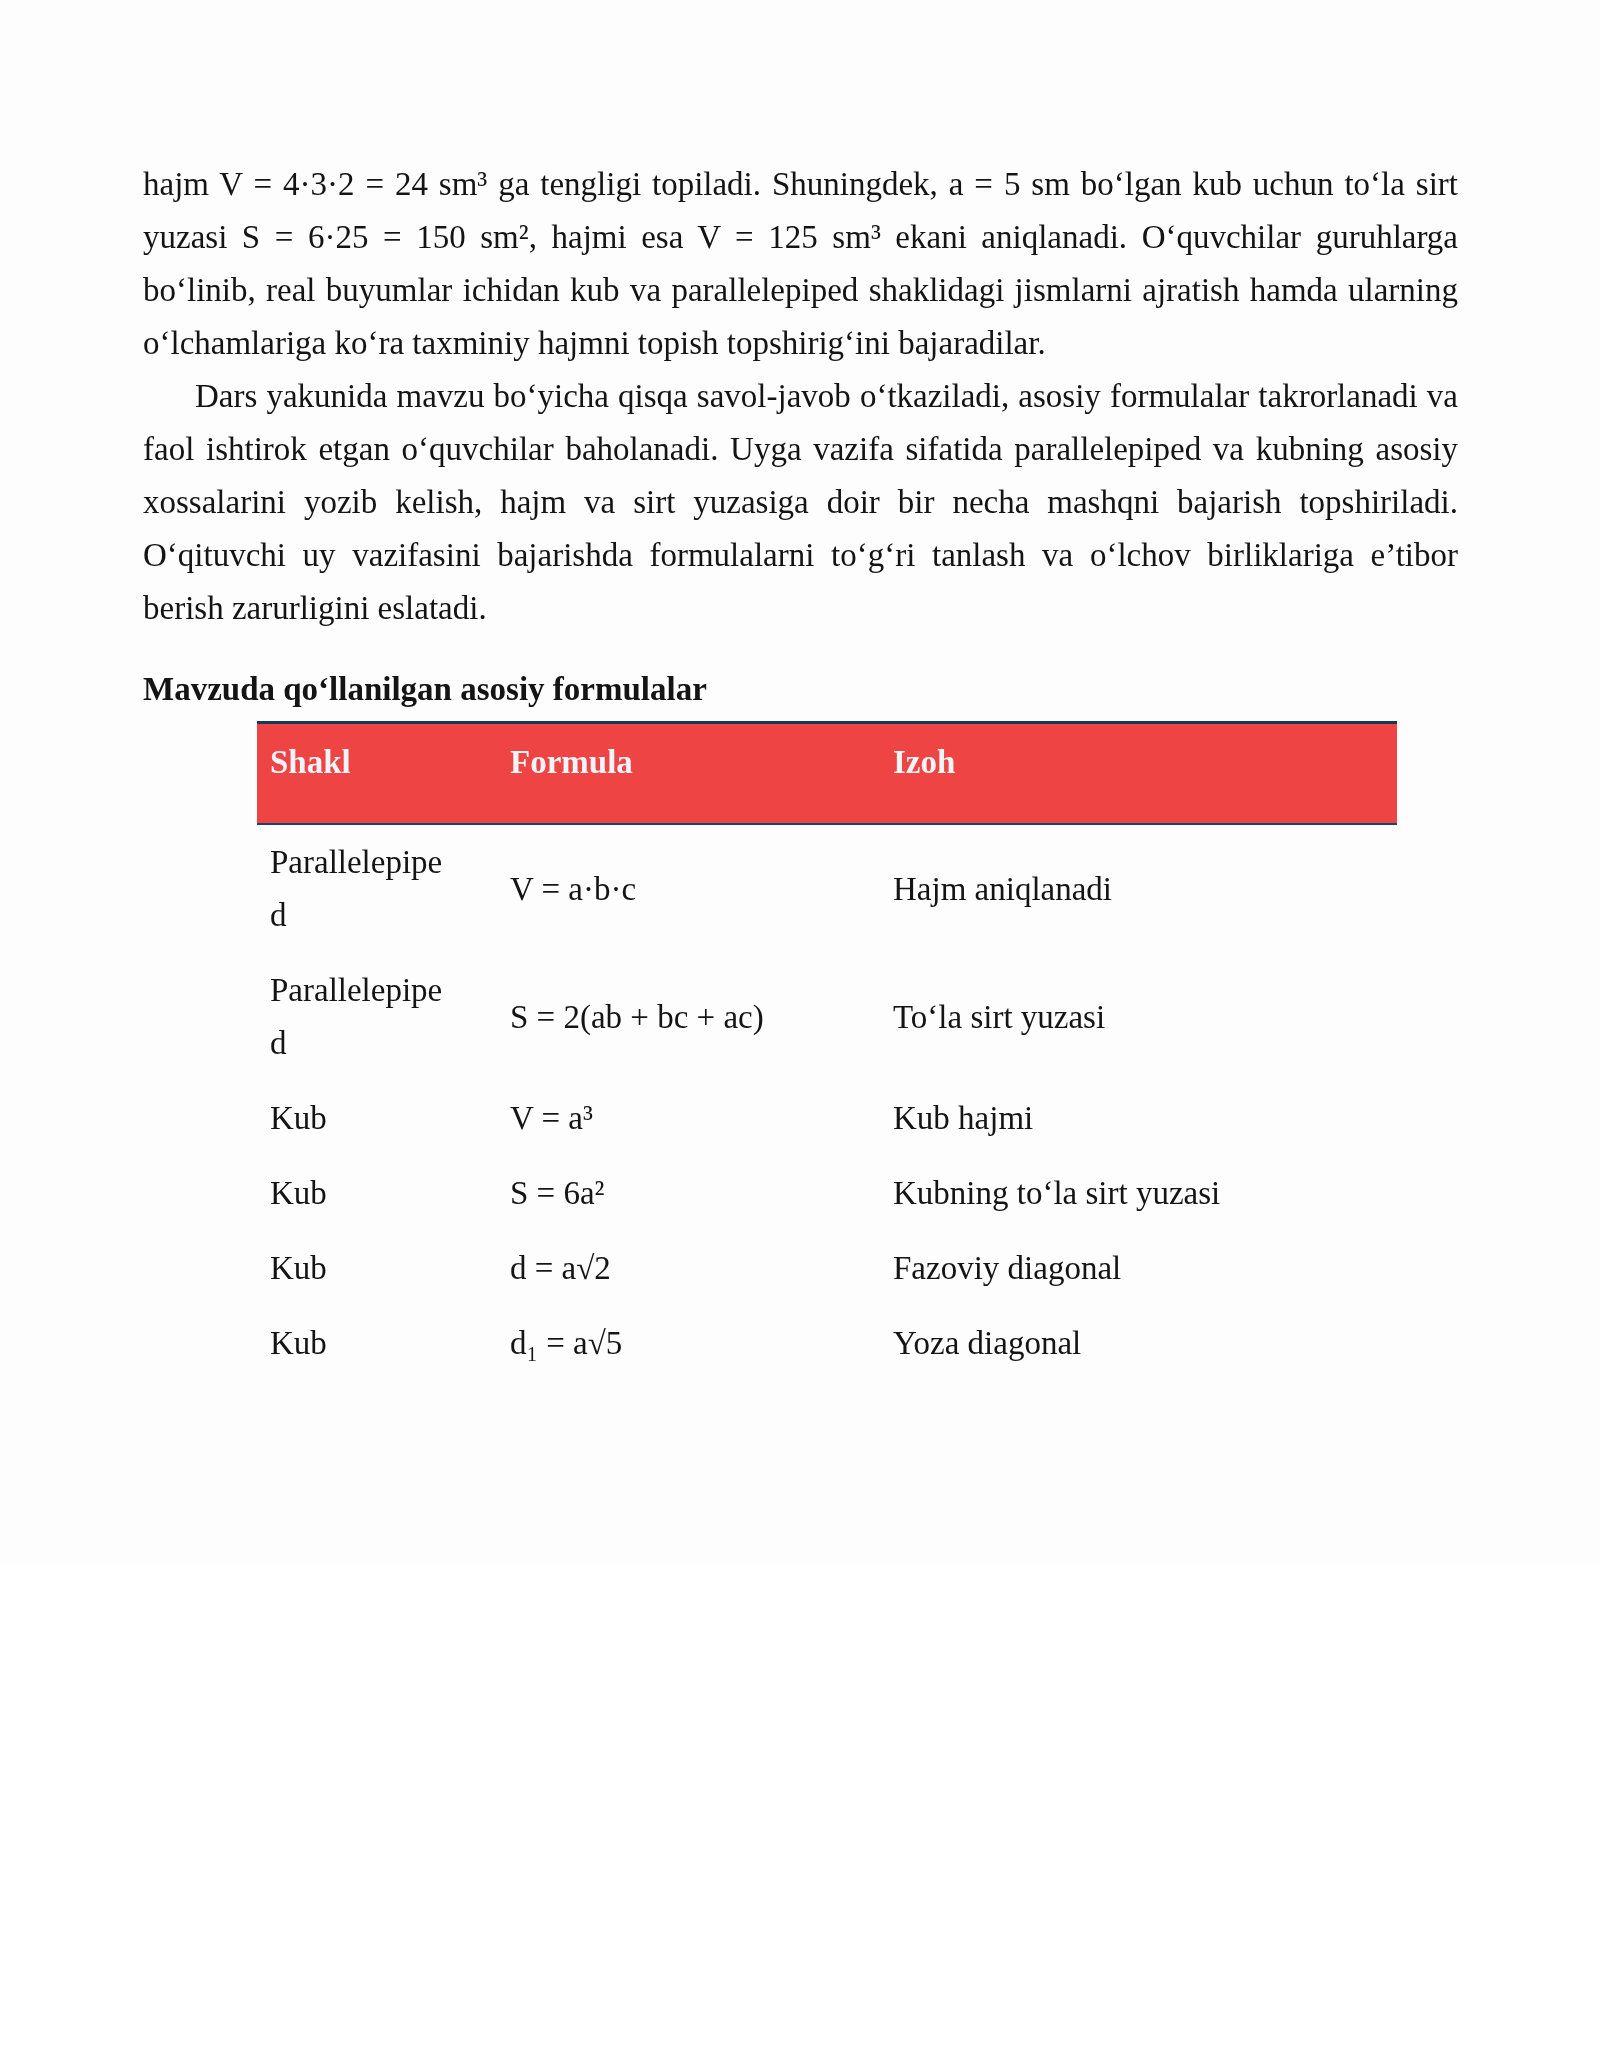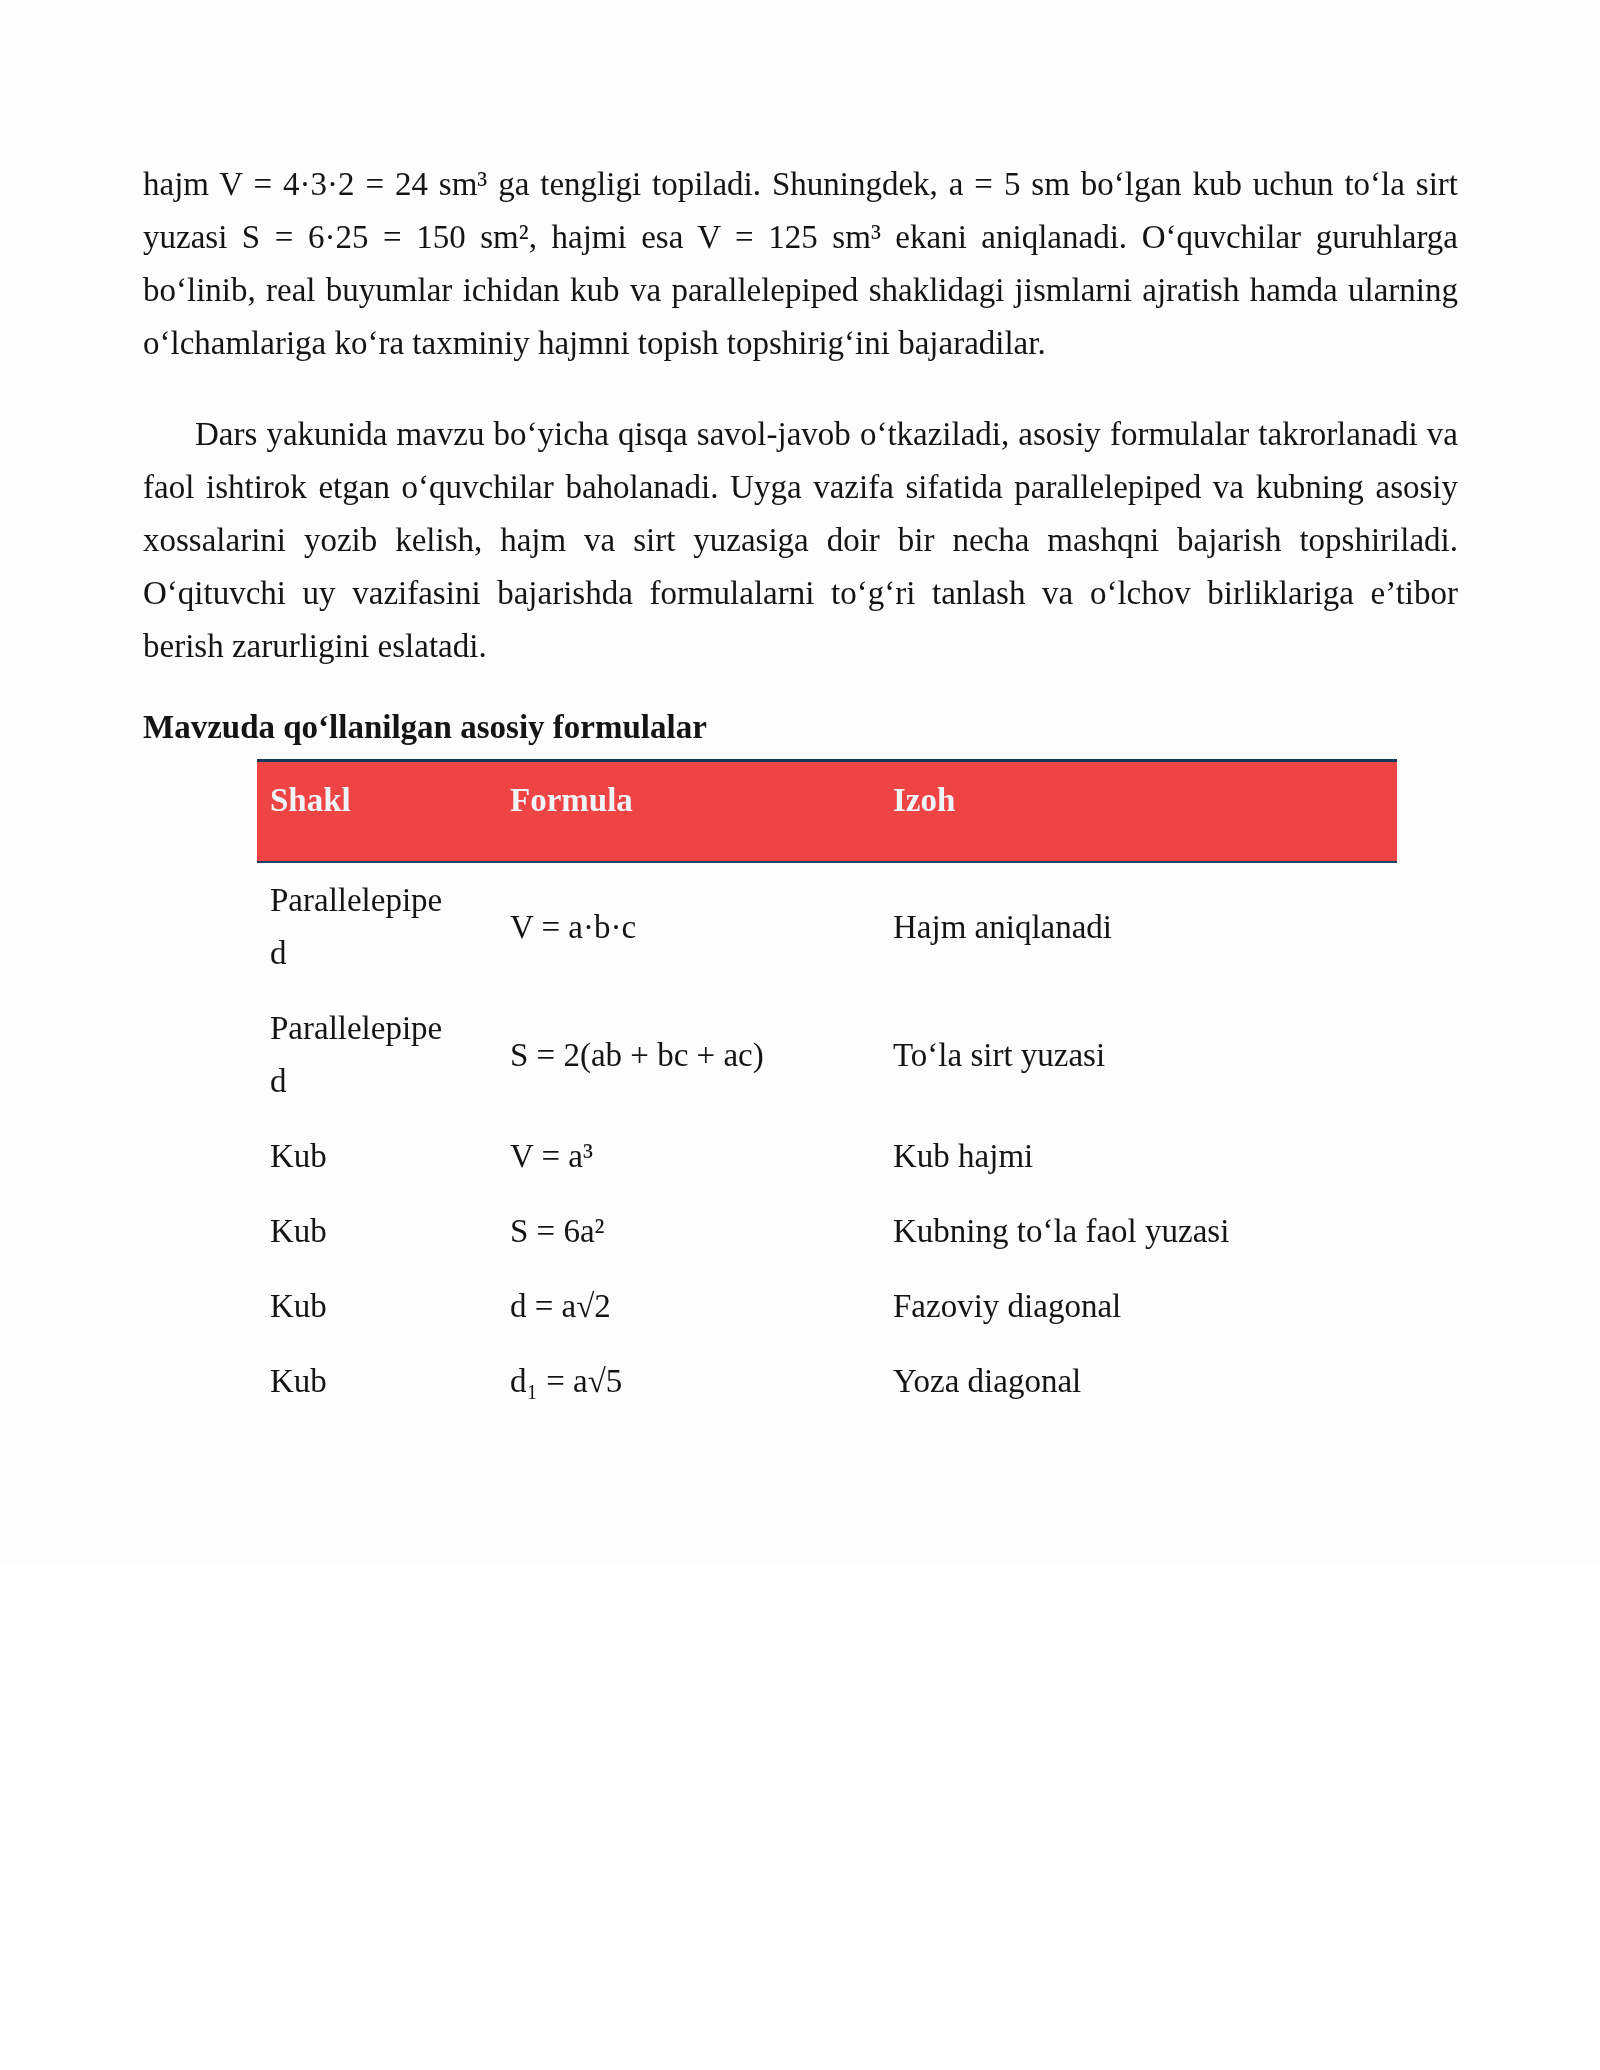--- a/index.html
+++ b/index.html
@@ -25,21 +25,20 @@
     text-align: justify;
   }
   .section-heading {
     font-size: 33px;
     line-height: 53px;
     font-weight: bold;
     margin-top: 18px;
   }
   .para-indent {
     text-indent: 52px;
-    margin-top: 38px;
   }
   .formulas-heading {
     font-size: 33px;
     line-height: 53px;
     font-weight: bold;
     margin-top: 28px;
   }
   table.formulas {
     border-collapse: collapse;
     table-layout: fixed;
@@ -120,21 +119,21 @@
           <td class="note-cell">To‘la sirt yuzasi</td>
         </tr>
         <tr>
           <td class="shape-cell">Kub</td>
           <td class="formula-cell">V = a³</td>
           <td class="note-cell">Kub hajmi</td>
         </tr>
         <tr>
           <td class="shape-cell">Kub</td>
           <td class="formula-cell">S = 6a²</td>
-          <td class="note-cell">Kubning to‘la faol yuzasi</td>
+          <td class="note-cell">Kubning to‘la sirt yuzasi</td>
         </tr>
         <tr>
           <td class="shape-cell">Kub</td>
           <td class="formula-cell">d = a√2</td>
           <td class="note-cell">Fazoviy diagonal</td>
         </tr>
         <tr>
           <td class="shape-cell">Kub</td>
           <td class="formula-cell">d₁ = a√5</td>
           <td class="note-cell">Yoza diagonal</td>

